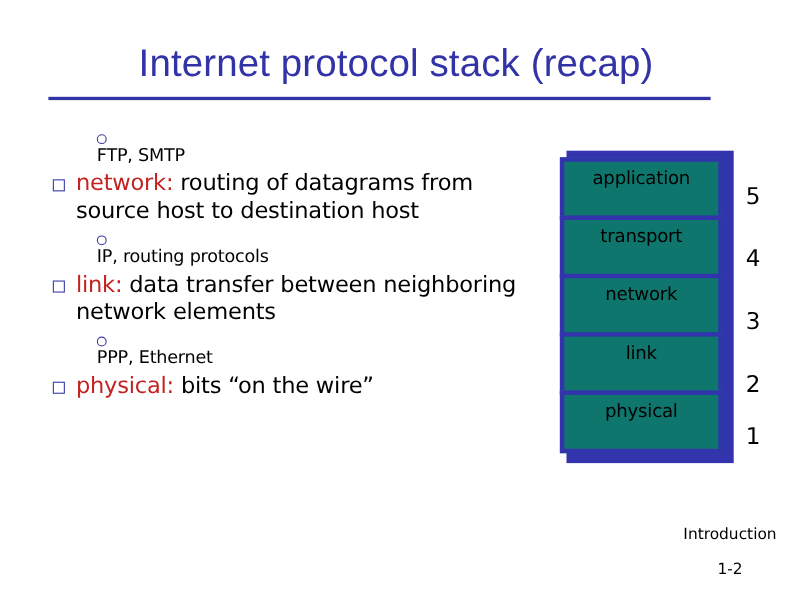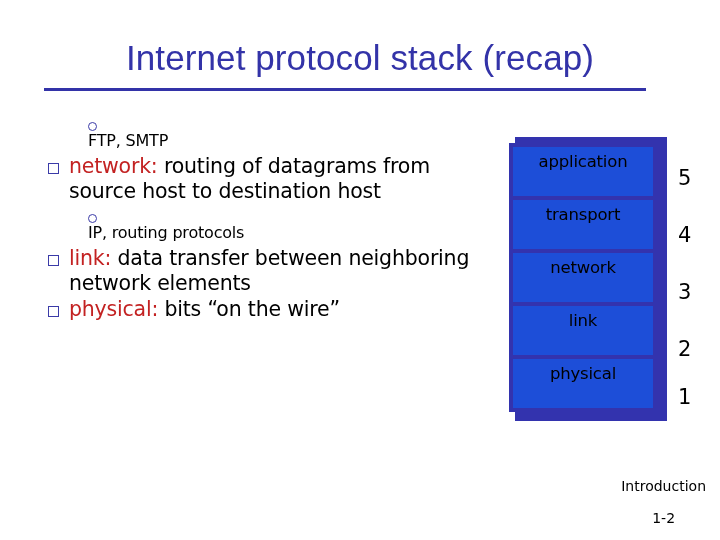--- a/index.html
+++ b/index.html
@@ -109,21 +109,21 @@
     left: 0px;
     top: 6px;
     width: 148px;
     height: 284px;
   }
   .layer-box {
     position: relative;
     box-sizing: border-box;
     height: 57px;
     border: 4px solid #3333AE;
-    background: #1d4ed8;
+    background: #0f766e;
     margin-top: -4px;
   }
   .layer-box:first-child { margin-top: 0; }
   .layer-label {
     position: absolute;
     left: 0;
     top: 5px;
     width: 100%;
     text-align: center;
     font-size: 16.5px;
@@ -181,20 +181,24 @@
       <span class="marker-sq"></span>
       <span class="btext"><span class="kw">network:</span><span> routing of datagrams from source host to destination host</span></span>
     </div>
     <div class="bullet-row lvl2">
       <span class="marker-ci"></span>
       <span class="btext small"><span>IP, routing protocols</span></span>
     </div>
     <div class="bullet-row lvl1">
       <span class="marker-sq"></span>
       <span class="btext"><span class="kw">link:</span><span> data transfer between neighboring  network elements</span></span>
+    </div>
+    <div class="bullet-row lvl2">
+      <span class="marker-ci"></span>
+      <span class="btext small"><span>PPP, Ethernet</span></span>
     </div>
     <div class="bullet-row lvl1">
       <span class="marker-sq"></span>
       <span class="btext"><span class="kw">physical:</span><span> bits “on the wire”</span></span>
     </div>
   </div>
 
 <div id="stack-diagram">
   <div id="stack-shadow"></div>
   <div id="stack-boxes">

